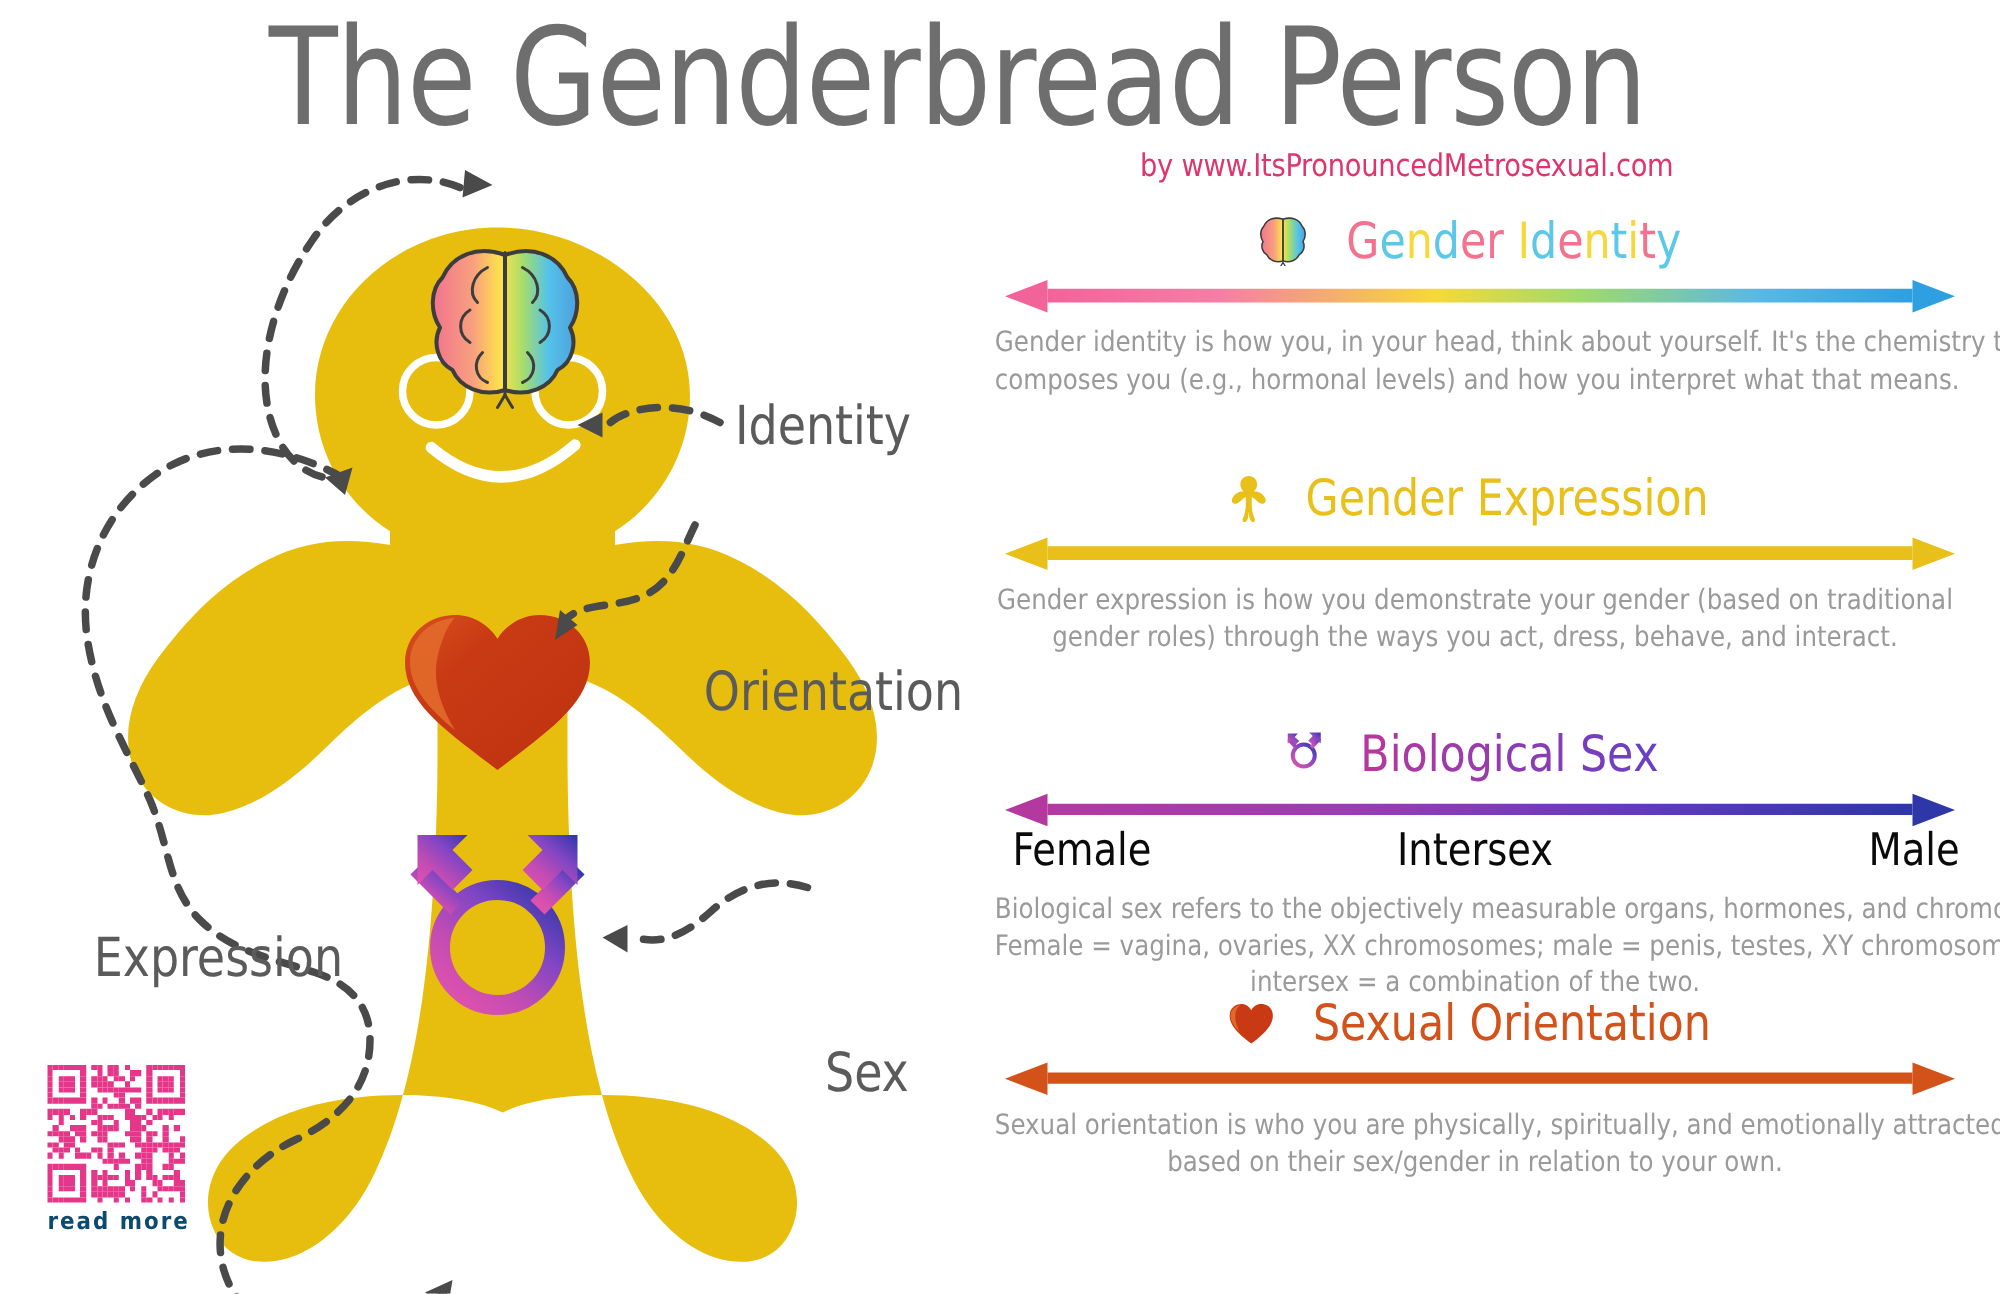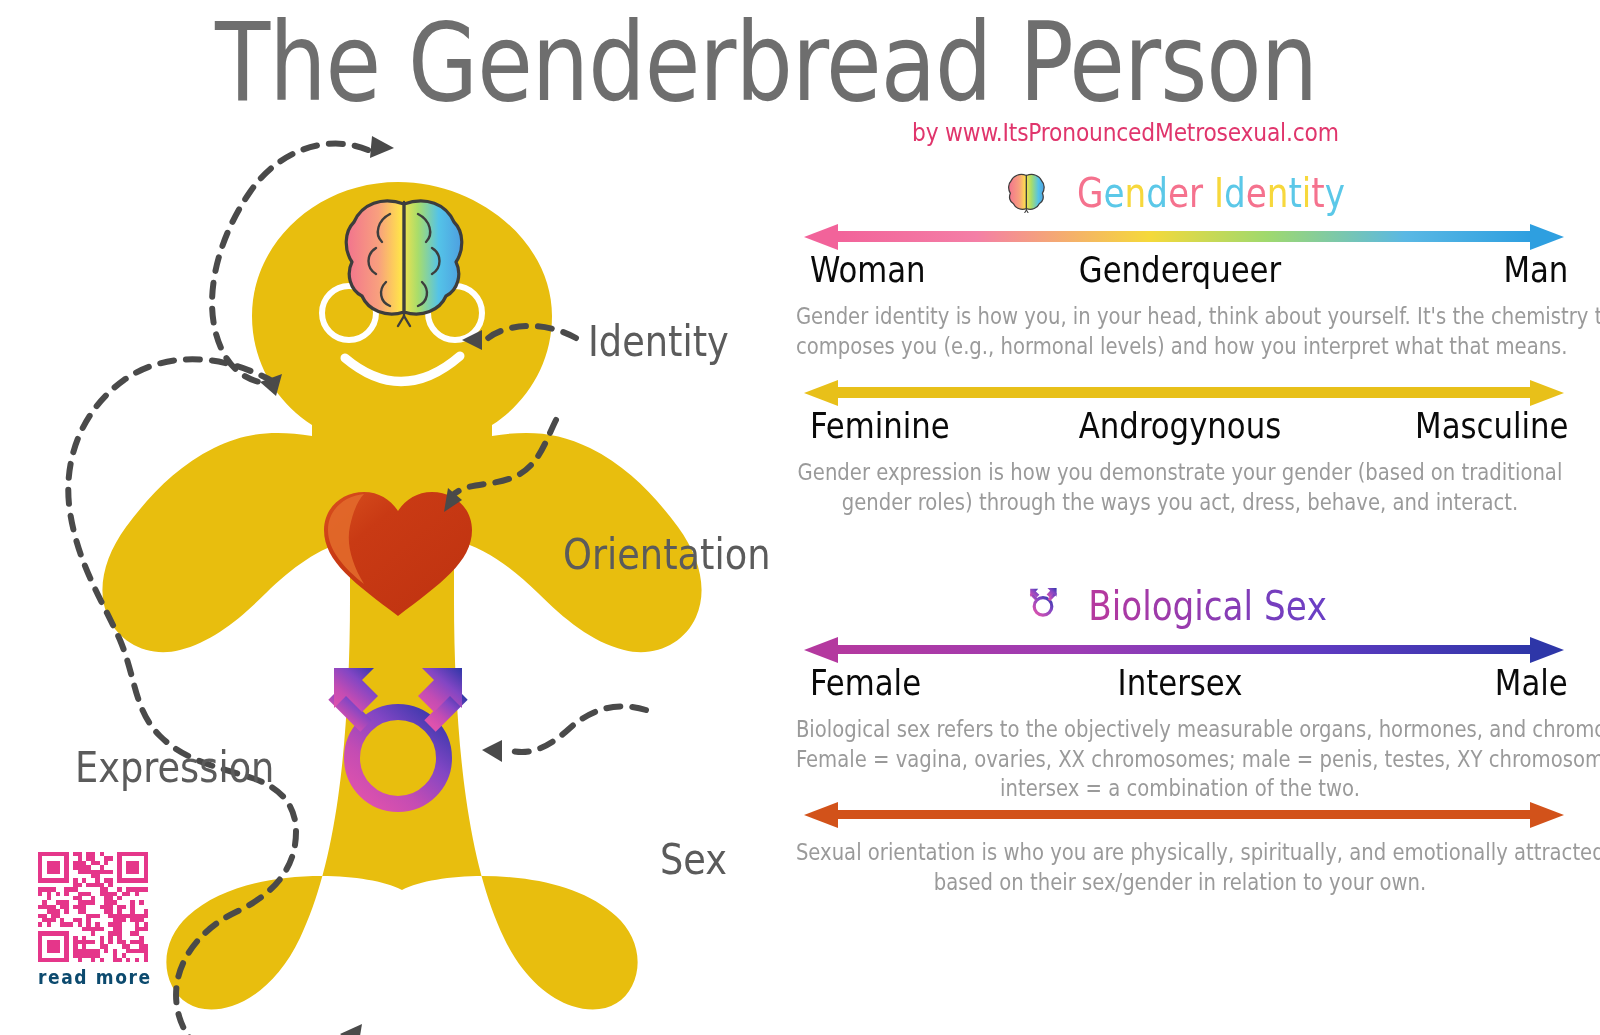--- a/index.html
+++ b/index.html
@@ -929,43 +929,46 @@
               <stop offset="62%" stop-color="#9FD96E"></stop>
               <stop offset="82%" stop-color="#5AB8E4"></stop>
               <stop offset="100%" stop-color="#2E9FE0"></stop>
             </linearGradient>
           </defs>
           <rect x="68" y="11" width="692" height="11" fill="url(#axIdent)"></rect>
           <path d="M68,4 L68,30 L34,17 Z" fill="#F2639A"></path>
           <path d="M760,4 L760,30 L794,17 Z" fill="#2E9FE0"></path>
         </svg>
       </div>
-      <div class="ends">
-        <span class="end left" id="end-id-l">Woman</span>
-        <span class="end mid" id="end-id-m">Genderqueer</span>
-        <span class="end right" id="end-id-r">Man</span>
-      </div>
       <div class="desc" id="desc-identity">
           <div>Gender identity is how you, in your head, think about yourself.  It's the chemistry that</div>
           <div>composes you (e.g., hormonal levels) and how you interpret what that means.</div>
         </div>
     </div>
 
     <div class="scale" id="scale-expression">
+      <div class="scale-head">
+        <span class="hd-icon">
+          <svg width="28" height="38" viewBox="0 0 70 96">
+            <path fill="#E8C019" d="M35,2 C25,2 18,10 18,19 C18,25 21,30 25,33 C18,33 10,36 5,42
+              C0,48 -1,54 4,57 C9,60 15,56 20,51 C23,48 26,46 29,45 L29,58
+              C29,70 27,80 23,88 C21,93 24,96 28,95 C31,94 33,90 34,84 L35,74 L36,84
+              C37,90 39,94 42,95 C46,96 49,93 47,88 C43,80 41,70 41,58 L41,45
+              C44,46 47,48 50,51 C55,56 61,60 66,57 C71,54 70,48 65,42 C60,36 52,33 45,33
+              C49,30 52,25 52,19 C52,10 45,2 35,2 Z"></path>
+          </svg>
+        </span>
+        <span class="hd-text" id="ttl-expr" style="color: rgb(232, 192, 25);">Gender Expression</span>
+      </div>
       <div class="axis">
         <svg width="820" height="34" viewBox="0 0 820 34">
           <rect x="68" y="11" width="692" height="11" fill="#E8C019"></rect>
           <path d="M68,4 L68,30 L34,17 Z" fill="#E8C019"></path>
           <path d="M760,4 L760,30 L794,17 Z" fill="#E8C019"></path>
         </svg>
-      </div>
-      <div class="ends">
-        <span class="end left" id="end-ex-l">Feminine</span>
-        <span class="end mid" id="end-ex-m">Androgynous</span>
-        <span class="end right" id="end-ex-r">Masculine</span>
       </div>
       <div class="desc" id="desc-expr">
           <div>Gender expression is how you demonstrate your gender (based on traditional</div>
           <div>gender roles) through the ways you act, dress, behave, and interact.</div>
         </div>
     </div>
 
     <div class="scale" id="scale-sex">
       <div class="scale-head">
         <span class="hd-icon">
@@ -1012,20 +1015,30 @@
         <span class="end right" id="end-sx-r">Male</span>
       </div>
       <div class="desc" id="desc-sex">
           <div>Biological sex refers to the objectively measurable organs, hormones, and chromosomes.</div>
           <div>Female = vagina, ovaries, XX chromosomes; male = penis, testes, XY chromosomes;</div>
           <div>intersex = a combination of the two.</div>
         </div>
     </div>
 
     <div class="scale" id="scale-orientation">
+      <div class="scale-head">
+        <span class="hd-icon">
+          <svg width="36" height="34" viewBox="0 0 100 92">
+            <path d="M50,90 C12,62 2,44 2,28 C2,12 14,2 28,2 C38,2 46,8 50,16 C54,8 62,2 72,2
+                     C86,2 98,12 98,28 C98,44 88,62 50,90 Z" fill="#C93A14"></path>
+            <path d="M28,4 C14,6 4,16 4,28 C4,40 12,52 24,64 C16,48 12,32 16,18 C19,10 23,6 28,4 Z" fill="#E2692A"></path>
+          </svg>
+        </span>
+        <span class="hd-text" id="ttl-ori" style="color: rgb(210, 82, 26);">Sexual Orientation</span>
+      </div>
       <div class="axis">
         <svg width="820" height="34" viewBox="0 0 820 34">
           <rect x="68" y="12" width="692" height="9" fill="#D2521A"></rect>
           <path d="M68,4 L68,30 L34,17 Z" fill="#D2521A"></path>
           <path d="M760,4 L760,30 L794,17 Z" fill="#D2521A"></path>
         </svg>
       </div>
       <div class="desc" id="desc-ori">
           <div>Sexual orientation is who you are physically, spiritually, and emotionally attracted to,</div>
           <div>based on their sex/gender in relation to your own.</div>

